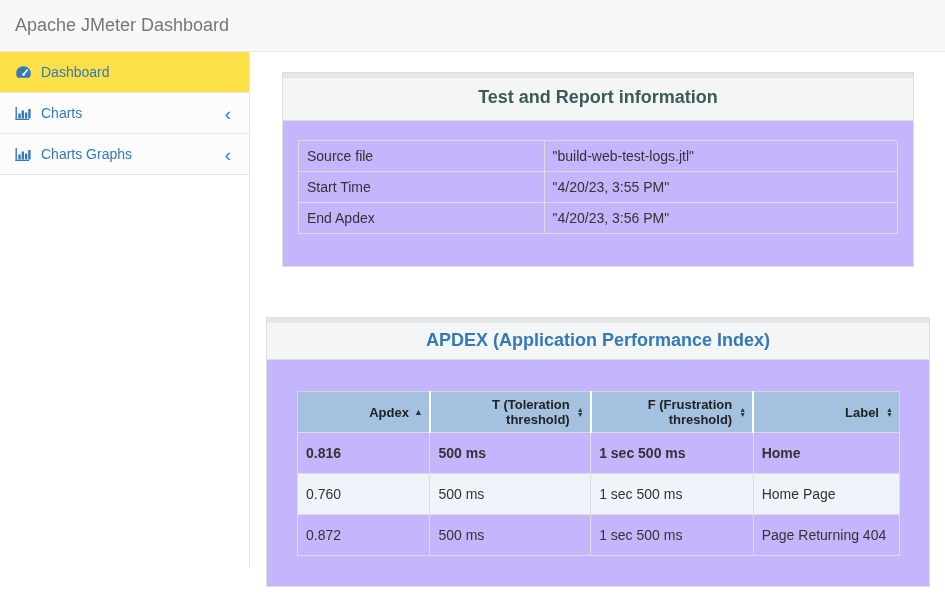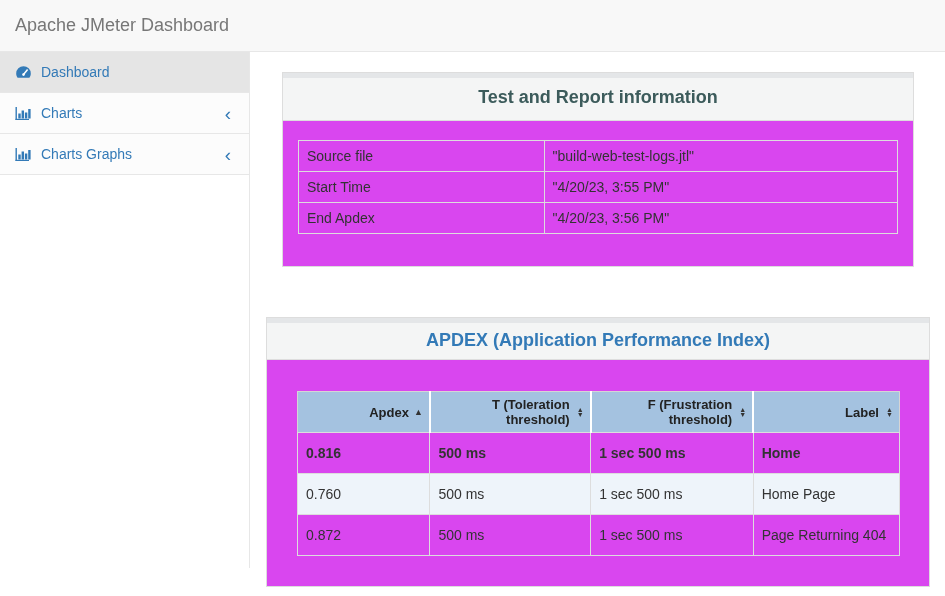--- a/index.html
+++ b/index.html
@@ -30,31 +30,31 @@
     height: 516px;
     background: #fff;
   }
   .nav-item {
     display: flex; align-items: center;
     height: 41px; padding: 0 10px 0 15px;
     border-bottom: 1px solid #e7e7e7;
     color: #337ab7; font-size: 14px;
     cursor: pointer; background: #fcfcfc;
   }
-  .nav-item.active { background: #e5e5e5; }
+  .nav-item.active { background: #fde047; }
   .nav-icon { margin-right: 9px; display: inline-flex; width: 17px; }
   .nav-chevron {
     margin-left: auto; padding-right: 8px;
     font-size: 19px; line-height: 1; color: #337ab7;
   }
 
   
   .content { flex: 1 1 auto; background: #fff; }
 
-  .panel { background: #d946ef; border: 1px solid #ddd; }
+  .panel { background: #c4b5fd; border: 1px solid #ddd; }
   .panel-heading {
     background: linear-gradient(to bottom, #e4e6e8 0, #e4e6e8 5px, #f4f5f5 5px);
     border-bottom: 1px solid #ddd;
     text-align: center;
   }
   .panel-title { font-size: 18px; font-weight: bold; line-height: 21px; margin: 0; }
 
   .panel-info { margin: 20px 31px 0 32px; }
   .panel-info .panel-heading { padding: 14px 15px 12px; }
   .panel-info .panel-title { color: #3c5b5b; }

